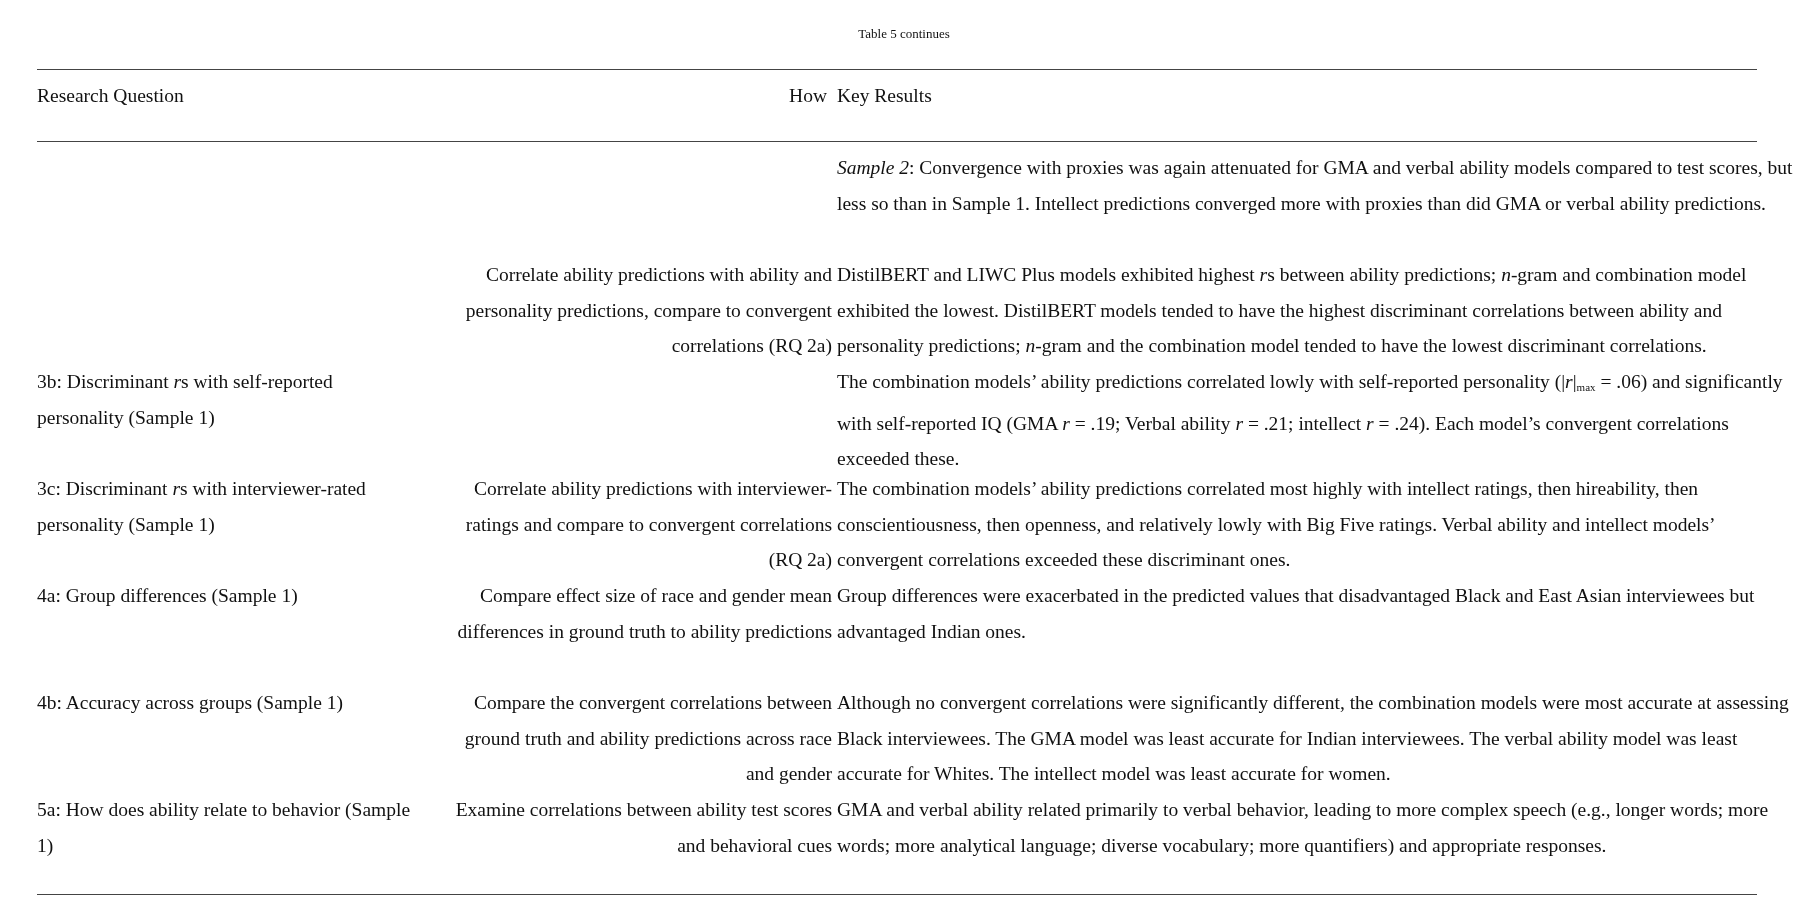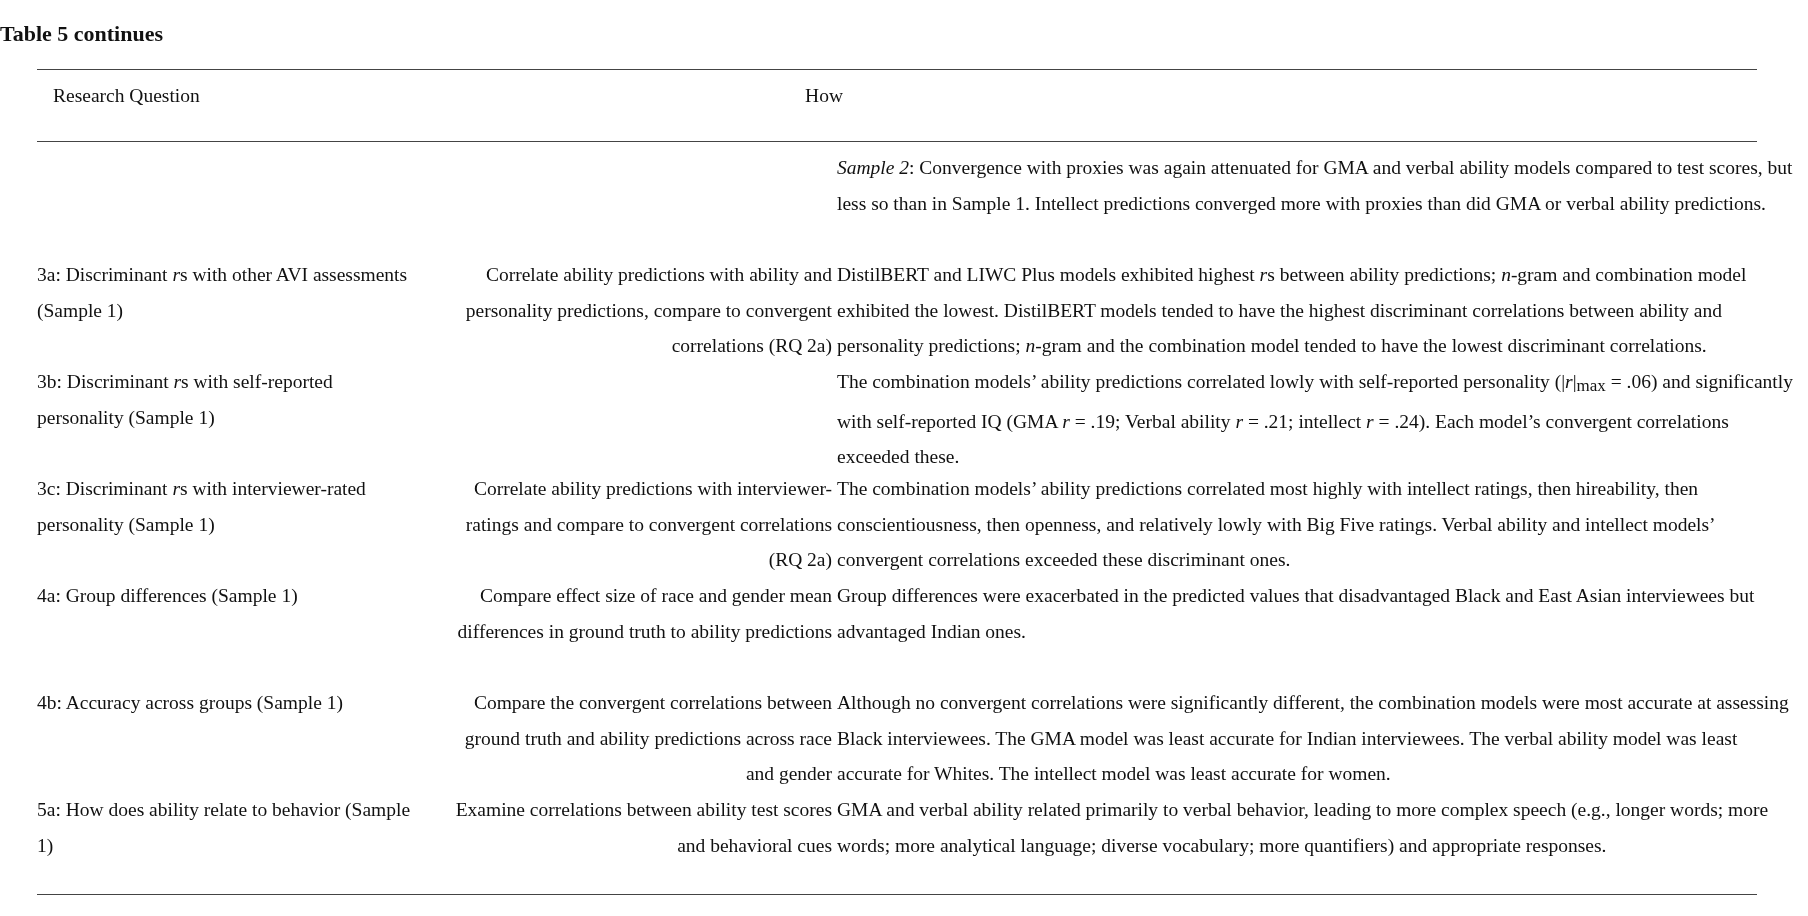--- a/index.html
+++ b/index.html
@@ -4,74 +4,74 @@
   <style>
     html, body { margin: 0; padding: 0; background: #ffffff; }
     body {
       width: 1808px; height: 916px; position: relative; overflow: hidden;
       font-family: "Liberation Serif", "DejaVu Serif", serif;
       color: #111111;
       font-size: 19.5px;
     }
     .title {
       position: absolute; top: 22px; left: 0; width: 1808px;
-      font-size: 22px; line-height: 24px; font-weight: bold;
+      text-align: center; font-size: 13px; line-height: 24px;
     }
     .rule {
       position: absolute; left: 37px; width: 1720px; height: 0;
       border-top: 1.6px solid #444444;
     }
     .rule.top { top: 69px; }
     .rule.mid { top: 141px; }
     .rule.bottom { top: 894px; }
     .header {
-      position: absolute; top: 83px; left: 16px; width: 1668px; height: 30px;
+      position: absolute; top: 83px; left: 0; width: 1668px; height: 30px;
     }
     .header span { position: absolute; line-height: 26px; }
     .c1 { left: 37px; width: 380px; }
     .c2 { left: 437px; width: 390px; text-align: right; }
     .c3 { left: 837px; width: 960px; }
     .body {
       position: absolute; top: 150px; left: 0; width: 1808px;
     }
     .row { position: relative; width: 1808px; }
     .cell {
       position: absolute; top: 0;
       line-height: 35.7px;
     }
     .row .c1 { width: 380px; }
     .row .c2 { width: 395px; }
     .row .c3 { width: 965px; }
     i { font-style: italic; }
-    .sub { font-size: 17px; vertical-align: -3px; }
+    .sub { font-size: 11px; vertical-align: -3px; }
   </style>
 </head>
 <body>
 
 <div class="title">Table 5 continues</div>
 
 <div class="rule top"></div>
 
 <div class="header">
   <span class="c1">Research Question</span>
   <span class="c2">How</span>
+  <span class="c3">Key Results</span>
 </div>
 
 <div class="rule mid"></div>
 
 <div class="body">
 
   <div class="row" style="height:107px;">
     <div class="cell c1"></div>
     <div class="cell c2"></div>
     <div class="cell c3"><i>Sample 2</i><span>: Convergence with proxies was again attenuated for GMA and verbal ability models compared to test scores, but less so than in Sample 1. Intellect predictions converged more with proxies than did GMA or verbal ability predictions.</span></div>
   </div>
 
   <div class="row" style="height:107px;">
-    <div class="cell c1"><span>3a: Discriminant </span><i>r</i><span>s with other AVI assessments (Sample 1)</span></div>
     <div class="cell c2">Correlate ability predictions with ability and personality predictions, compare to convergent correlations (RQ 2a)</div>
     <div class="cell c3"><span>DistilBERT and LIWC Plus models exhibited highest </span><i>r</i><span>s between ability predictions; </span><i>n</i><span>-gram and combination model exhibited the lowest. DistilBERT models tended to have the highest discriminant correlations between ability and personality predictions; </span><i>n</i><span>-gram and the combination model tended to have the lowest discriminant correlations.</span></div>
   </div>
 
   <div class="row" style="height:107px;">
     <div class="cell c1"><span>3b: Discriminant </span><i>r</i><span>s with self-reported personality (Sample 1)</span></div>
     <div class="cell c3"><span>The combination models’ ability predictions correlated lowly with self-reported personality (|</span><i>r</i><span>|</span><span class="sub">max</span><span> = .06) and significantly with self-reported IQ (GMA </span><i>r</i><span> = .19; Verbal ability </span><i>r</i><span> = .21; intellect </span><i>r</i><span> = .24). Each model’s convergent correlations exceeded these.</span></div>
   </div>
 
   <div class="row" style="height:107px;">

